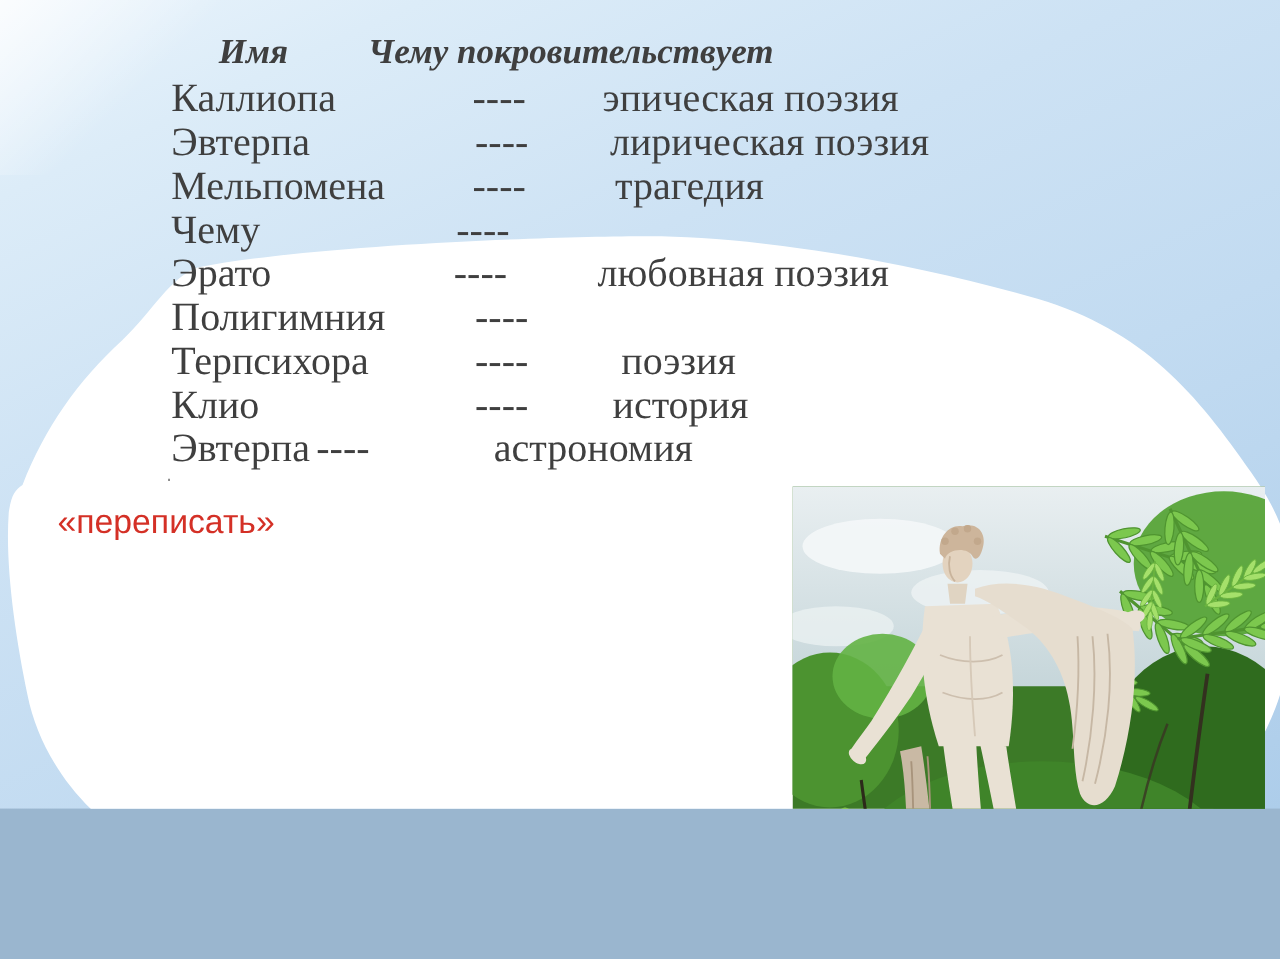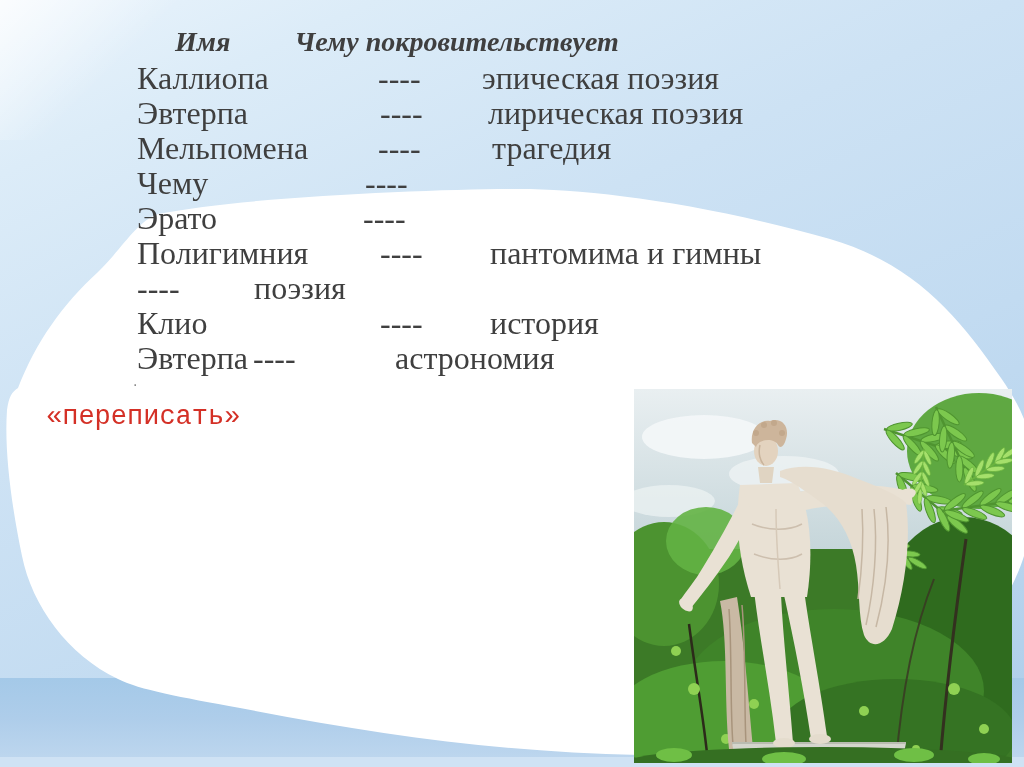--- a/index.html
+++ b/index.html
@@ -1,17 +1,17 @@
 <!DOCTYPE html>
 <html><head>
 <meta charset="utf-8">
 <style>
   html,body{margin:0;padding:0;background:#9ab6cf;}
   .slide{
-    position:relative;width:1024px;height:767px;overflow:hidden;
+    position:relative;width:1024px;height:647px;overflow:hidden;
     font-family:"Liberation Serif","DejaVu Serif",serif;
     --text:#3f3f3f; --note:#d43026;
   }
   
   .bg{position:absolute;inset:0;
     background:linear-gradient(155deg,#eaf4fc 0%,#dcecf8 14%,#cde2f4 38%,#c2dbf1 62%,#b6d3ed 85%,#adcdea 100%);}
   .corner-wedge{position:absolute;left:0;top:0;width:190px;height:140px;
     background:linear-gradient(135deg,rgba(255,255,255,.8) 0%,rgba(255,255,255,0) 55%);}
   .band{position:absolute;left:0;right:0;top:678px;height:89px;
     background:linear-gradient(to bottom,#a4c9e8 0%,#aecdea 45%,#c0d8ef 100%);}
@@ -30,21 +30,21 @@
   .r3 .c-name{width:241px}.r3 .c-sep{width:114px}
   .r4 .c-name{width:228px}.r4 .c-sep{width:110px}
   .r5 .c-name{width:226px}.r5 .c-sep{width:115px}
   .r6 .c-name{width:243px}.r6 .c-sep{width:110px}
   .r7 .c-name{width:243px}.r7 .c-sep{width:117px}
   .r8 .c-name{width:243px}.r8 .c-sep{width:110px}
   .r9 .c-name{width:116px}.r9 .c-sep{width:142px}
   .stray-dot{position:absolute;left:133px;top:372px;z-index:5;
     font-size:16px;color:#8a8a8a;font-family:"Liberation Sans",sans-serif;}
   .note{position:absolute;left:46px;top:402px;z-index:5;
-    font-family:Liberation Mono, monospace;font-size:27px;font-weight:400;color:var(--note);}
+    font-family:Liberation Sans, sans-serif;font-size:27px;font-weight:400;color:var(--note);}
   
   .photo{position:absolute;left:634px;top:389px;width:378px;height:374px;z-index:6;}
 </style>
 </head>
 <body>
 
 <div class="slide" style="--text: #3f3f3f; --note: #d43026;">
 
   <div class="bg"></div>
   <div class="corner-wedge"></div>
@@ -90,27 +90,28 @@
         <span class="c-sep">----</span>
         <span class="c-pat">трагедия</span>
       </div>
       <div class="muse-row r4">
         <span class="c-name">Чему</span>
         <span class="c-sep">----</span>
       </div>
       <div class="muse-row r5">
         <span class="c-name">Эрато</span>
         <span class="c-sep">----</span>
+        <span class="c-pat">любовная поэзия</span>
       </div>
       <div class="muse-row r6">
         <span class="c-name">Полигимния</span>
         <span class="c-sep">----</span>
-        <span class="c-pat">пантомима и гимны</span>
       </div>
       <div class="muse-row r7">
+        <span class="c-name">Терпсихора</span>
         <span class="c-sep">----</span>
         <span class="c-pat">поэзия</span>
       </div>
       <div class="muse-row r8">
         <span class="c-name">Клио</span>
         <span class="c-sep">----</span>
         <span class="c-pat">история</span>
       </div>
       <div class="muse-row r9">
         <span class="c-name">Эвтерпа</span>

